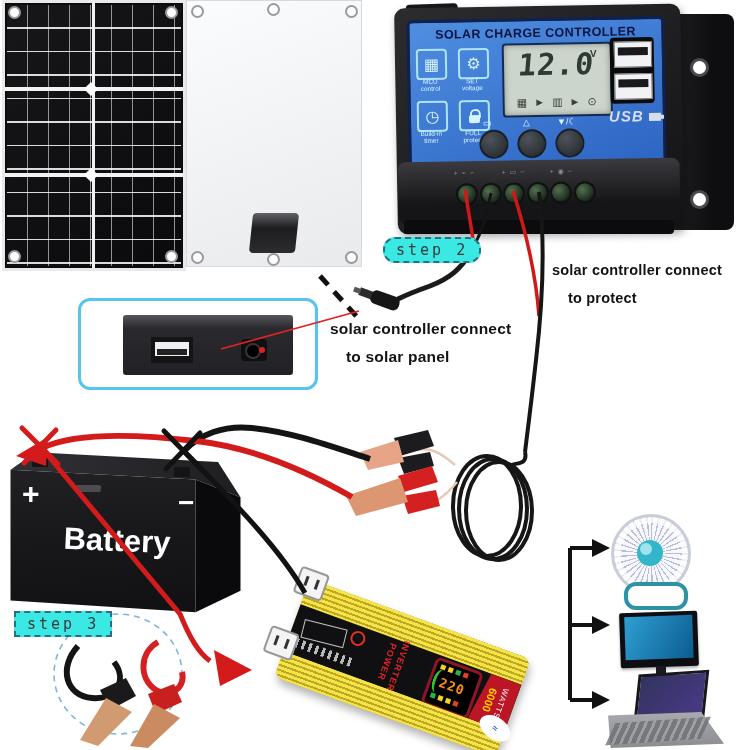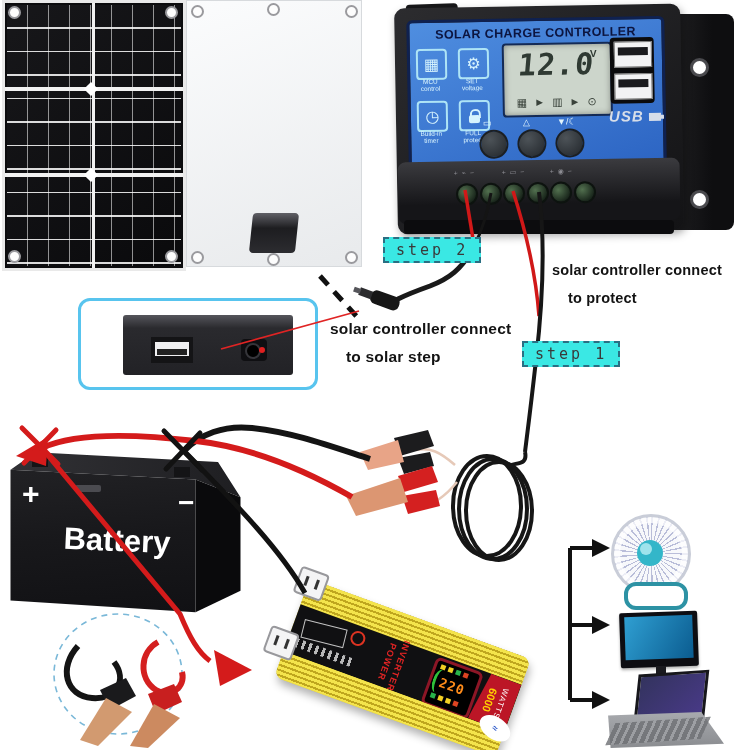--- a/index.html
+++ b/index.html
@@ -380,17 +380,17 @@
       <path d="M570,548 L570,700 M570,548 L592,548 M570,625 L592,625 M570,700 L592,700" stroke="#111" stroke-width="4" fill="none"></path>
       <polygon points="592,539 610,548 592,557" fill="#111"></polygon>
       <polygon points="592,616 610,625 592,634" fill="#111"></polygon>
       <polygon points="592,691 610,700 592,709" fill="#111"></polygon>
     </g>
   </svg>
 
   <div class="note" style="left:552px;top:262px;font-size:14.5px;">solar controller connect</div>
   <div class="note" style="left:568px;top:290px;font-size:14.5px;">to protect</div>
   <div class="note" style="left:330px;top:320px;">solar controller connect</div>
-  <div class="note" style="left:346px;top:348px;">to solar step</div>
-  <div class="badge" style="left:383px;top:237px;">step 2</div>
-  <div class="badge" style="left:522px;top:341px;">step 1</div>
+  <div class="note" style="left:346px;top:348px;">to solar panel</div>
+  <div class="badge" style="left:383px;top:237px;border-radius:12px;">step 2</div>
+  <div class="badge" style="left:14px;top:611px;">step 3</div>
 
 </div>
 
 </body></html>

